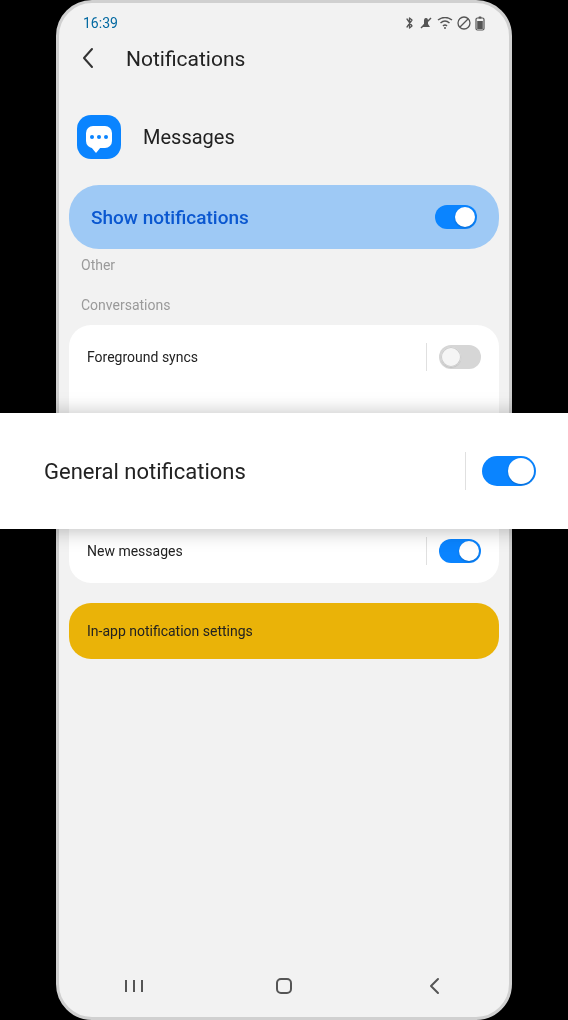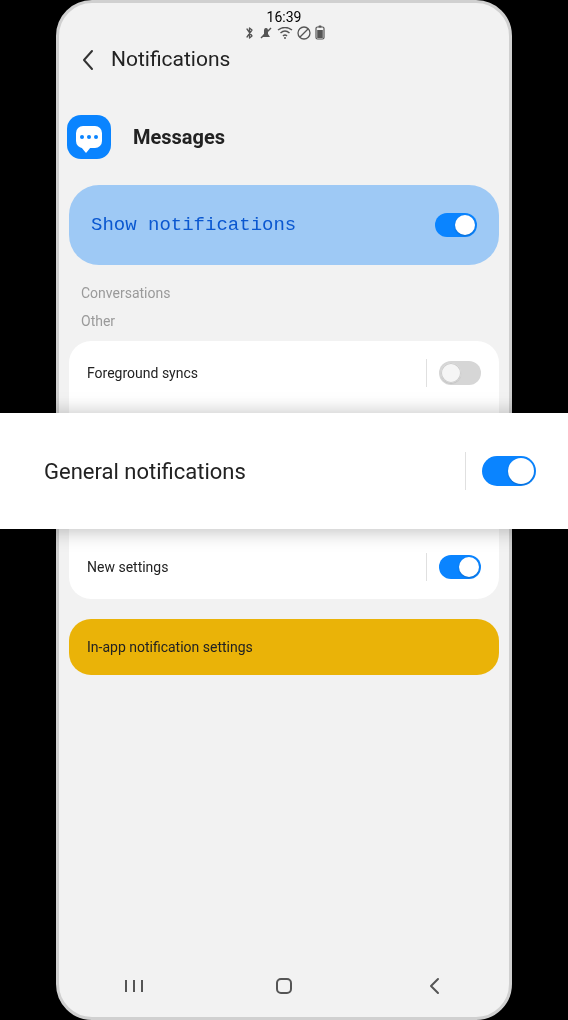--- a/index.html
+++ b/index.html
@@ -31,53 +31,51 @@
     }
 
     
     .status-bar {
       height: 28px;
       display: flex;
       align-items: center;
       justify-content: space-between;
       padding: 0 24px;
       font-size: 14px;
-      color: #000000;
-      flex-direction: column;
+      color: #0369a1;
     }
     .status-right {
       display: flex;
       align-items: center;
       gap: 4px;
     }
     .status-right svg { display: block; }
 
     
     .header {
       display: flex;
-      align-items: flex-end;
-      gap: 12px;
+      align-items: flex-start;
+      gap: 27px;
       padding: 10px 18px 20px 18px;
     }
     .back-chevron {
       width: 22px; height: 22px;
       display: flex; align-items: center; justify-content: center;
     }
     .header-title {
       font-size: 21px;
       color: #222;
     }
 
     
     .app-row {
       display: flex;
       align-items: center;
       gap: 22px;
-      padding: 24px 18px 20px 8px;
-      font-weight: bold;
+      padding: 24px 18px 20px 18px;
     }
     .app-icon {
       width: 44px; height: 44px;
       background: #0a84ff;
       border-radius: 14px;
       display: flex; align-items: center; justify-content: center;
     }
     .app-icon-inner {
       width: 26px; height: 22px;
       background: #fff;
@@ -98,25 +96,24 @@
       border-top: 6px solid #fff;
     }
     .dot { width:4px; height:4px; border-radius:50%; background:#0a84ff; }
     .app-name { font-size: 20px; color: #222; }
 
     
     .show-card {
       margin: 6px 10px 0 10px;
       background: #9ec9f5;
       border-radius: 30px;
-      padding: 28px 22px;
+      padding: 20px 22px;
       display: flex;
       align-items: center;
       justify-content: space-between;
-      font-family: Liberation Mono, monospace;
     }
     .show-label {
       font-size: 19px;
       color: #0a57d0;
       font-weight: 500;
     }
 
     
     .toggle {
       width: 42px; height: 24px;
@@ -286,36 +283,36 @@
       <div class="app-name">Messages</div>
     </div>
 
     <div class="show-card">
       <div class="show-label">Show notifications</div>
       <div class="toggle on">
         <div class="toggle-knob"></div>
       </div>
     </div>
 
+    <div class="section-label" style="padding-top:8px;">Other</div>
     <div class="section-label">Conversations</div>
-    <div class="section-label" style="padding-top:8px;">Other</div>
 
     <div class="card">
       <div class="row">
         <div class="row-label">Foreground syncs</div>
         <div class="row-right">
           <div class="divider-v"></div>
           <div class="toggle off">
             <div class="toggle-knob"></div>
           </div>
         </div>
       </div>
       <div class="gap-row"></div>
       <div class="row">
-        <div class="row-label">New settings</div>
+        <div class="row-label">New messages</div>
         <div class="row-right">
           <div class="divider-v"></div>
           <div class="toggle on">
             <div class="toggle-knob"></div>
           </div>
         </div>
       </div>
     </div>
 
     <div class="single-card">

